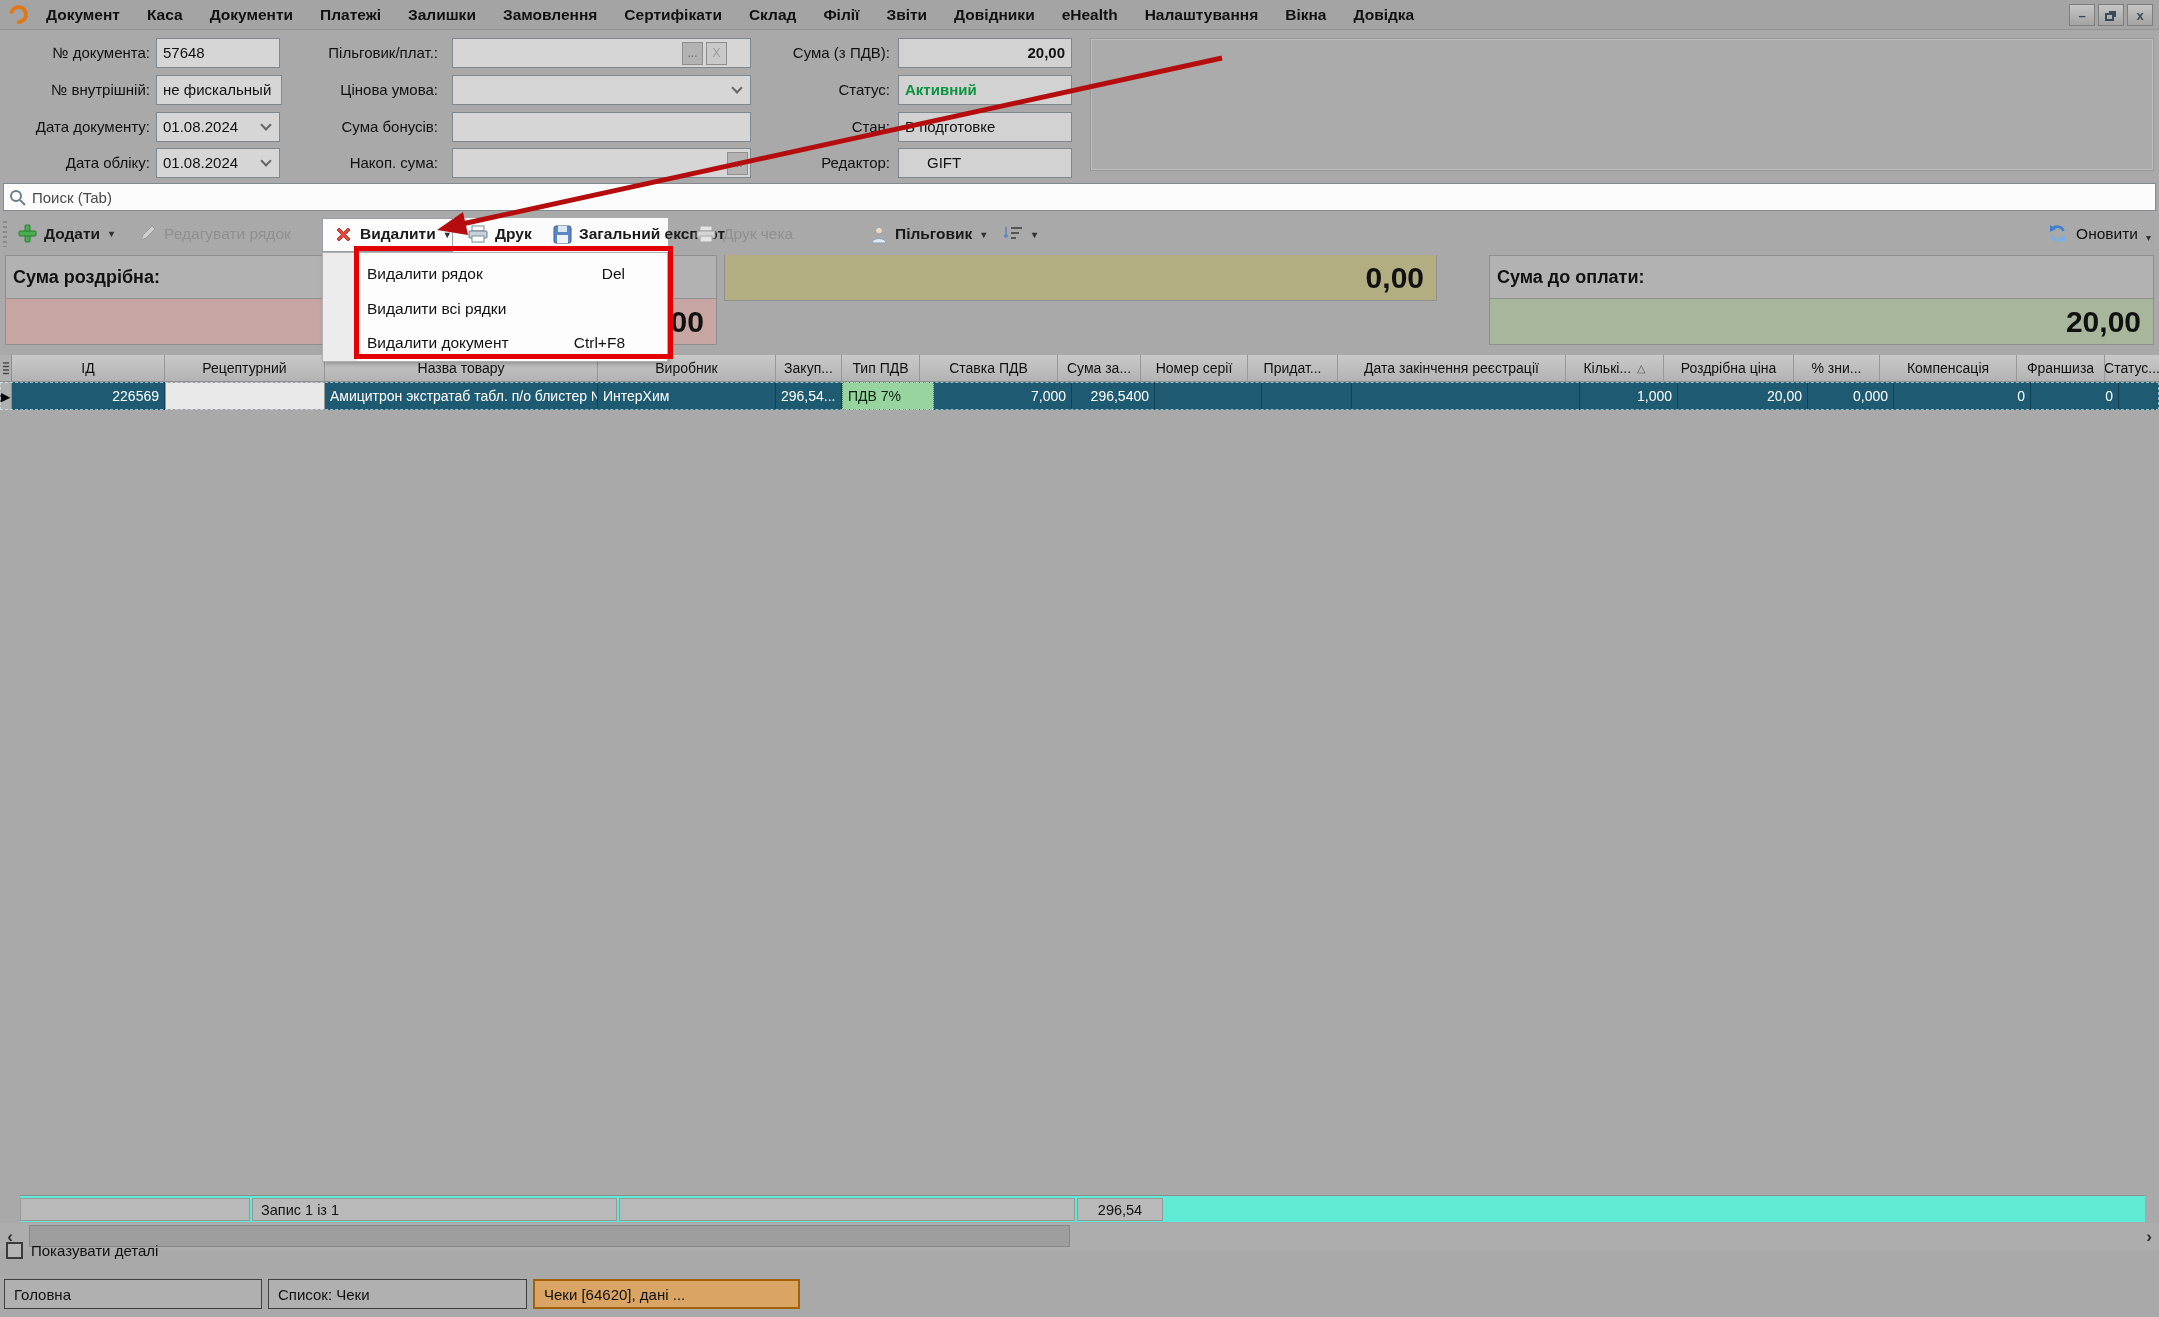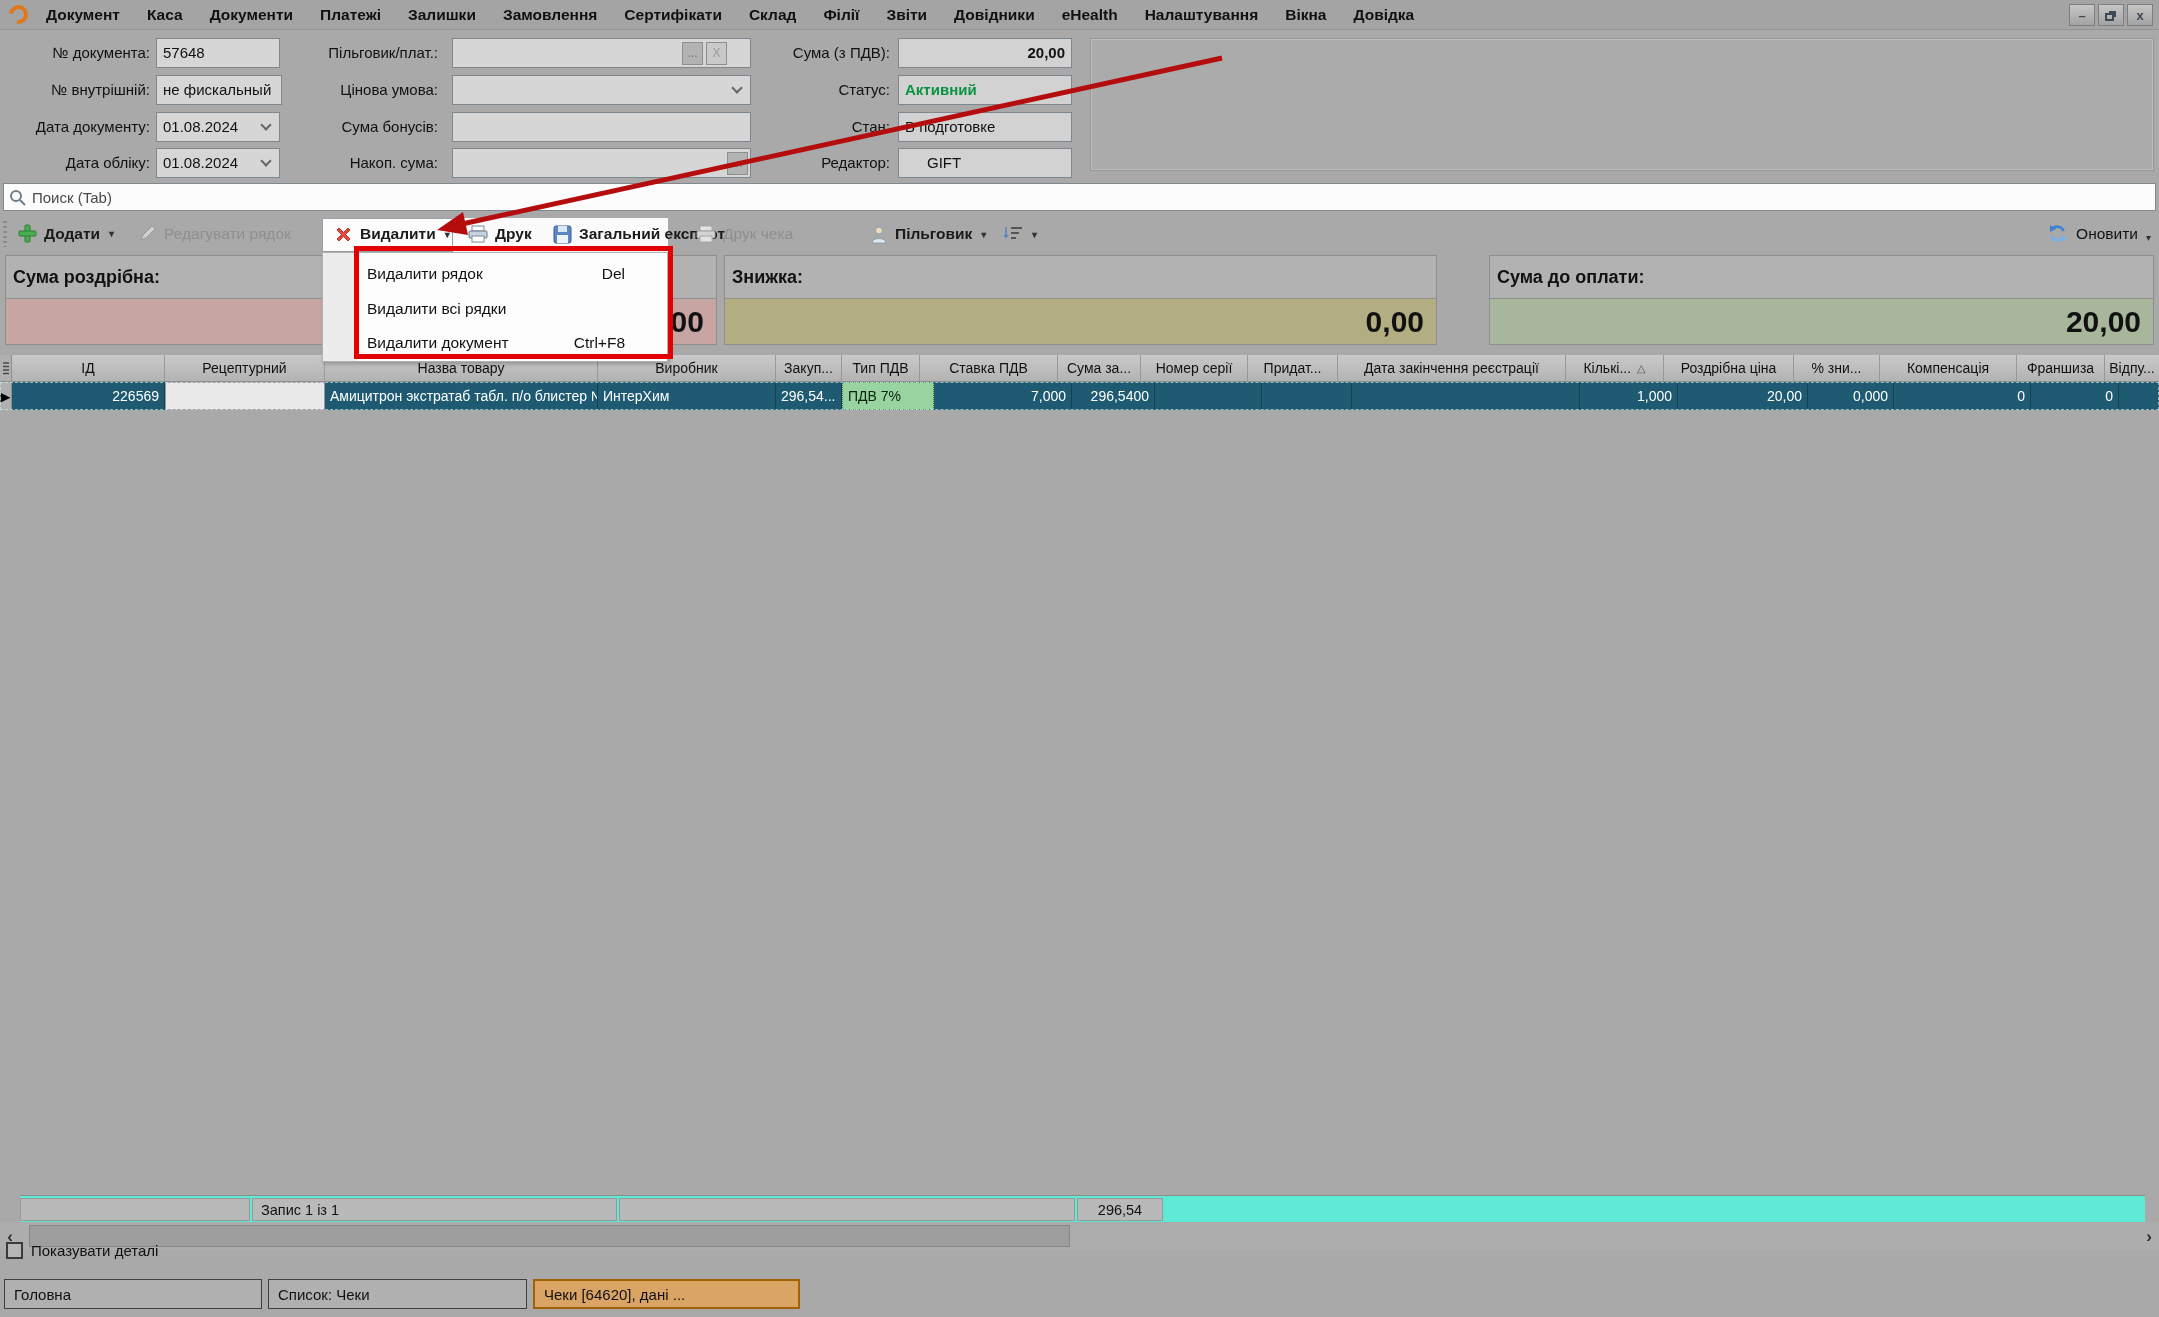--- a/index.html
+++ b/index.html
@@ -271,21 +271,20 @@
     <span>Оновити</span>
     <span class="arr">▾</span>
   </div>
 </div>
 
 <div class="sumpanel" style="left:5px;width:712px;">
   <div class="sum-label">Сума роздрібна:</div>
   <div class="sum-value sv-rose">,00</div>
 </div>
 <div class="sumpanel" style="left:724px;width:713px;">
-  <div class="sum-label">Знижка:</div>
   <div class="sum-value sv-olive">0,00</div>
 </div>
 <div class="sumpanel" style="left:1442px;width:712px;padding-left:47px;">
   <div class="sum-label">Сума до оплати:</div>
   <div class="sum-value sv-sage">20,00</div>
 </div>
 
 <div class="grid">
   <div class="ghead">
     <div class="gh gsel" style="width:12px;">
@@ -308,21 +307,21 @@
     <div class="gh" style="width:90px;">Придат...</div>
     <div class="gh" style="width:228px;">Дата закінчення реєстрації</div>
     <div class="gh" style="width:98px;gap:6px;">
         <span>Кількі...</span>
         <span style="font-size:11px;color:#555;">△</span>
       </div>
     <div class="gh" style="width:130px;">Роздрібна ціна</div>
     <div class="gh" style="width:86px;">% зни...</div>
     <div class="gh" style="width:137px;">Компенсація</div>
     <div class="gh" style="width:88px;">Франшиза</div>
-    <div class="gh" style="flex:1;border-right:none;">Відпу...</div>
+    <div class="gh" style="flex:1;border-right:none;">Статус...</div>
   </div>
   <div class="grow">
     <div class="gsel" style="width:12px;">
         <span class="rowmark">▶</span>
       </div>
     <div class="gc num" style="width:153px;">226569</div>
     <div class="gc recept" style="width:160px;"></div>
     <div class="gc" style="width:273px;">Амицитрон экстратаб табл. п/о блистер №10</div>
     <div class="gc" style="width:178px;">ИнтерХим</div>
     <div class="gc" style="width:66px;">296,54...</div>

